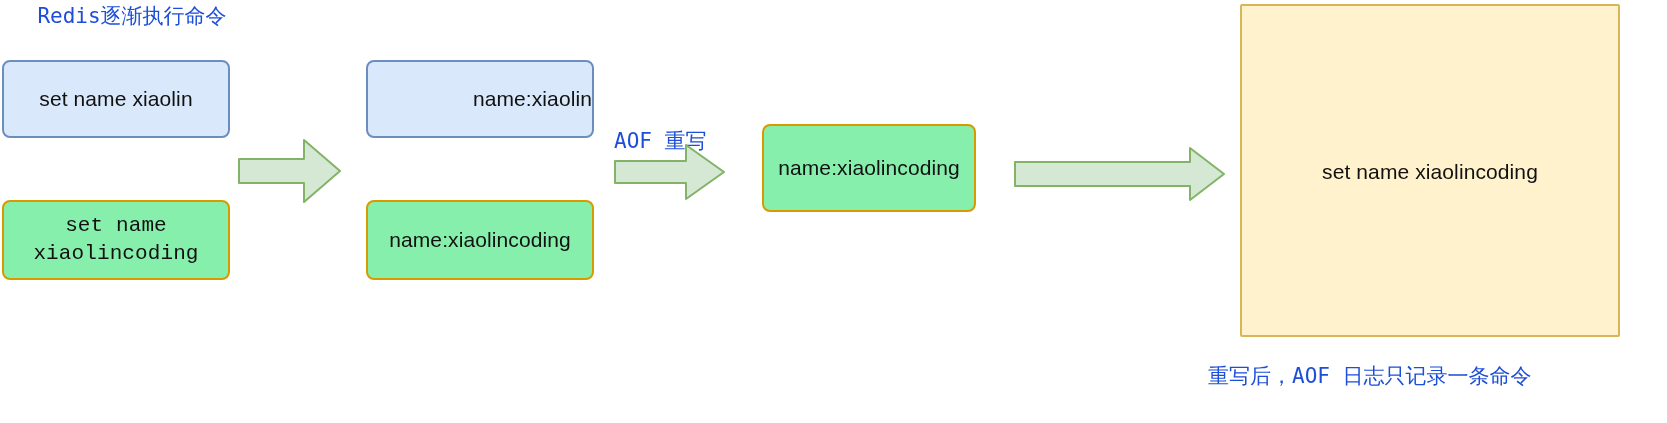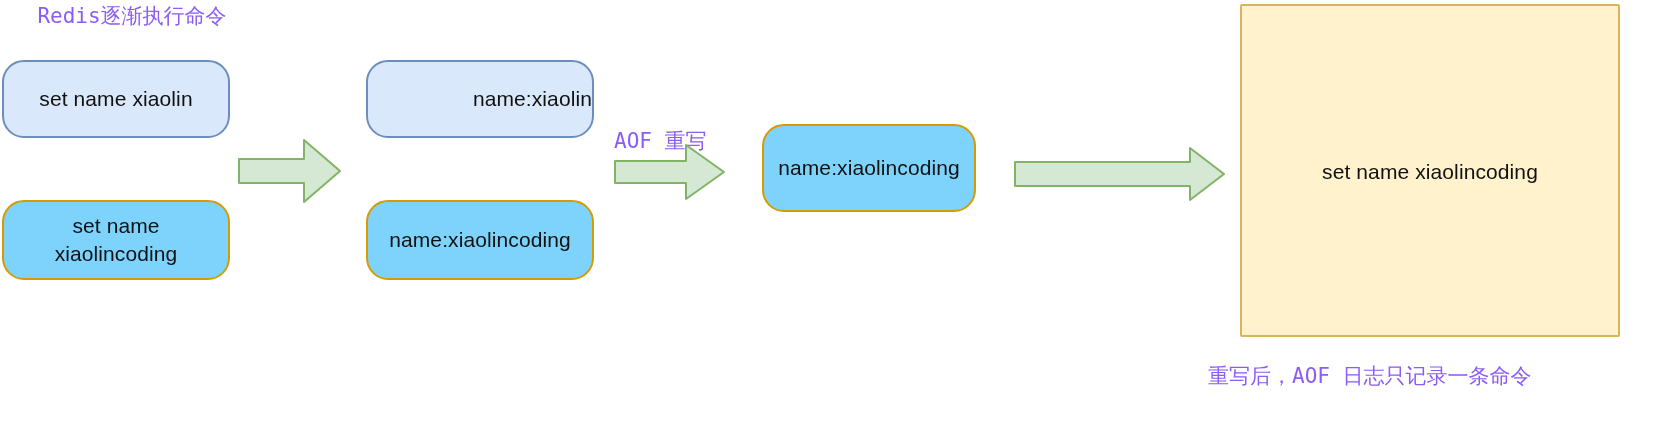--- a/index.html
+++ b/index.html
@@ -28,39 +28,39 @@
     display: flex;
     align-items: center;
     justify-content: center;
     text-align: center;
     line-height: 1.35;
   }
   .box {
     border-width: 2px;
     border-style: solid;
   }
-  .box-rounded { border-radius: 22px; }
+  .box-rounded { border-radius: 8px; }
 
   .fill-blue   { background: #dae8fc; border-color: #6c8ebf; }
-  .fill-orange { background: #7dd3fc; border-color: #d79b00; }
+  .fill-orange { background: #86efac; border-color: #d79b00; }
   .fill-yellow { background: #fff2cc; border-color: #d6b656; }
 
   .box-label {
     font-size: 21px;
     color: #111111;
     white-space: pre-line;
     letter-spacing: .1px;
   }
 
   
   .caption {
     position: absolute;
     font-family: "DejaVu Sans Mono", "Liberation Mono", monospace;
     font-size: 21px;
-    color: #8b5cf6;
+    color: #1d4ed8;
     white-space: pre-line;
     line-height: 1.35;
   }
   .caption-center { text-align: center; }
 
   
   .arrow {
     position: absolute;
   }
   .arrow svg { display: block; }
@@ -69,21 +69,21 @@
 <body>
 
 <div class="canvas">
 
   <div class="caption caption-center" style="left:22px; top:2px; width:220px;">Redis逐渐执行命令</div>
 
   <div class="node box box-rounded fill-blue" style="left:2px; top:60px; width:228px; height:78px;">
     <span class="box-label">set name xiaolin</span>
   </div>
 
-  <div class="node box box-rounded fill-orange" style="left:2px; top:200px; width:228px; height:80px;">
+  <div class="node box box-rounded fill-orange" style="left:2px; top:200px; width:228px; height:80px;font-family:Liberation Mono, monospace;">
     <span class="box-label">set name
 xiaolincoding</span>
   </div>
 
   <div class="arrow" style="left:238px; top:138px;">
     <svg width="104" height="66" viewBox="0 0 104 66">
       <path d="M1 21 L66 21 L66 2 L102 33 L66 64 L66 45 L1 45 Z" fill="#d5e8d4" stroke="#82b366" stroke-width="2" stroke-linejoin="round"></path>
     </svg>
   </div>
 

